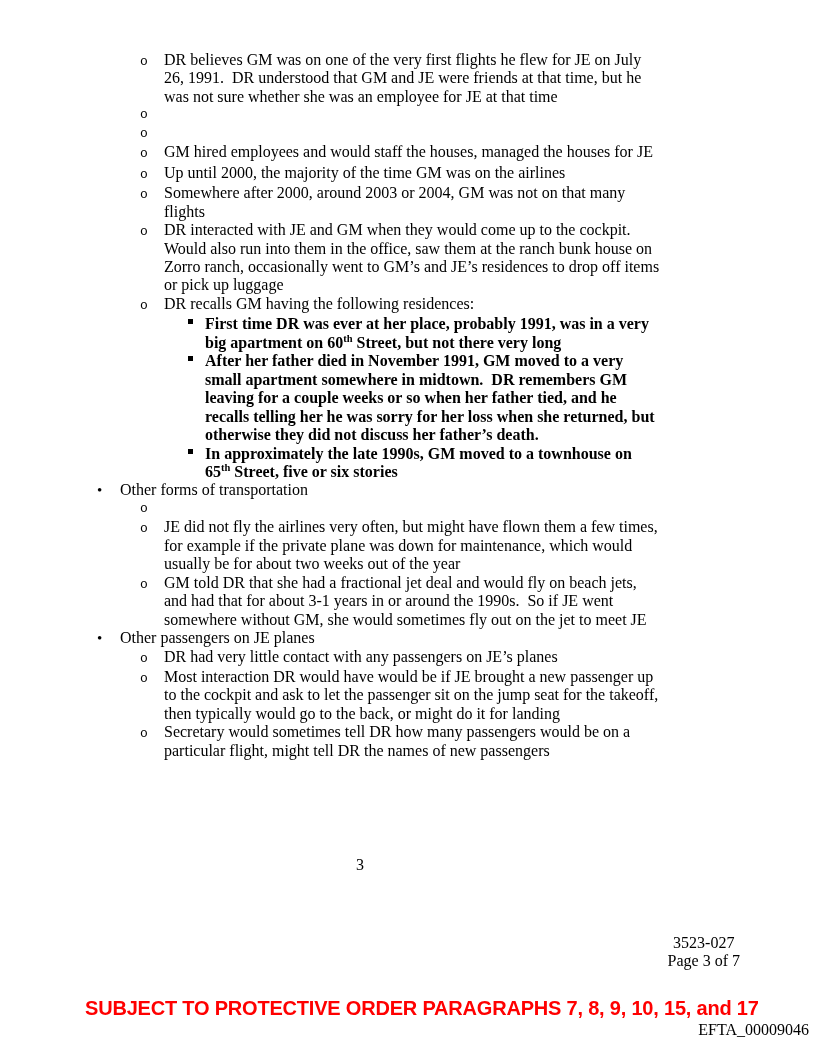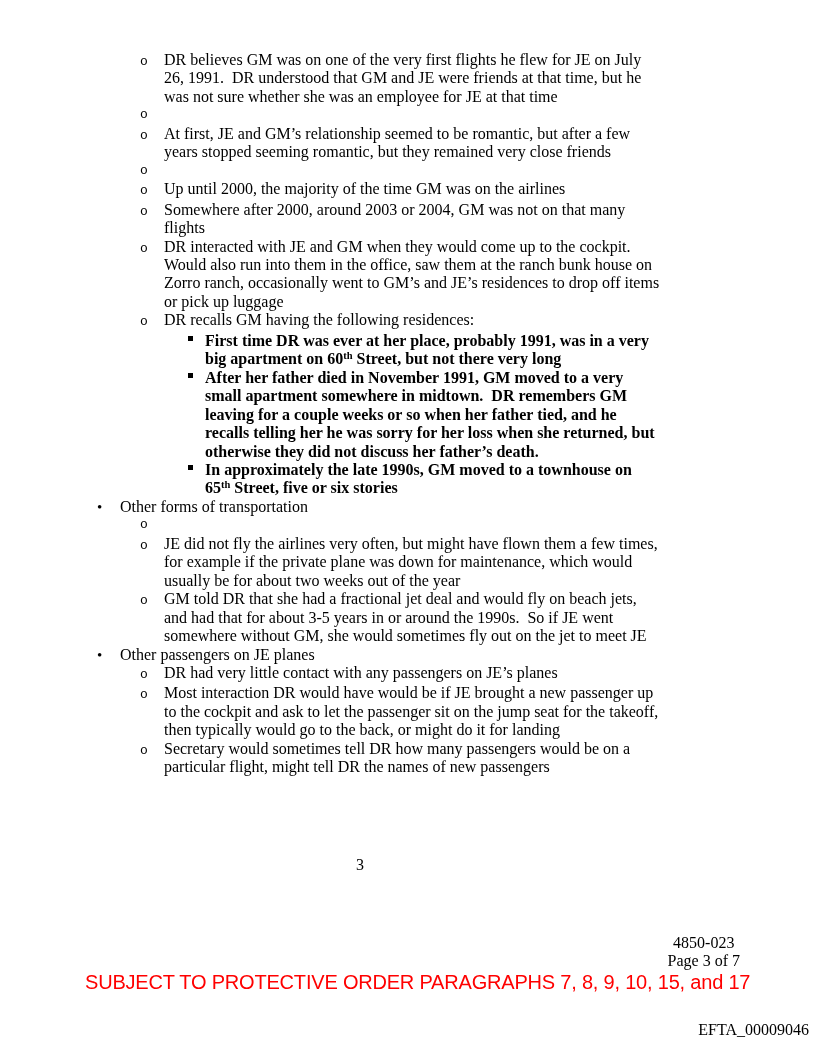--- a/index.html
+++ b/index.html
@@ -57,26 +57,27 @@
   }
   .footer-right {
     position: absolute;
     top: 934px;
     right: 76px;
     text-align: center;
     line-height: 17.5px;
   }
   .stamp {
     position: absolute;
-    top: 973px;
+    top: 999px;
     left: 85px;
     font-family: "Liberation Sans", sans-serif;
     font-size: 20px;
     letter-spacing: -0.2px;
     white-space: nowrap;
+    font-weight: bold;
   }
   .bates {
     position: absolute;
     top: 1021px;
     right: 7px;
     text-align: center;
   }
 </style>
 </head>
 <body>
@@ -85,24 +86,24 @@
   <div class="content">
       <div class="li lvl2">
         <span class="mk mk2">o</span>
         <span class="tx"><span>DR believes GM was on one of the very first flights he flew for JE on July 26, 1991.  DR understood that GM and JE were friends at that time, but he was not sure whether she was an employee for JE at that time</span></span>
       </div>
       <div class="li lvl2">
         <span class="mk mk2">o</span>
       </div>
       <div class="li lvl2">
         <span class="mk mk2">o</span>
-        <span class="tx"><span>At first, JE and GM’s relationship seemed to be romantic, but after a few years stopped seeming romantic, but they remained very close friends</span></span>
       </div>
       <div class="li lvl2">
         <span class="mk mk2">o</span>
+        <span class="tx"><span>GM hired employees and would staff the houses, managed the houses for JE</span></span>
       </div>
       <div class="li lvl2">
         <span class="mk mk2">o</span>
         <span class="tx"><span>Up until 2000, the majority of the time GM was on the airlines</span></span>
       </div>
       <div class="li lvl2">
         <span class="mk mk2">o</span>
         <span class="tx"><span>Somewhere after 2000, around 2003 or 2004, GM was not on that many flights</span></span>
       </div>
       <div class="li lvl2">
@@ -131,21 +132,21 @@
       </div>
       <div class="li lvl2">
         <span class="mk mk2">o</span>
       </div>
       <div class="li lvl2">
         <span class="mk mk2">o</span>
         <span class="tx"><span>JE did not fly the airlines very often, but might have flown them a few times, for example if the private plane was down for maintenance, which would usually be for about two weeks out of the year</span></span>
       </div>
       <div class="li lvl2">
         <span class="mk mk2">o</span>
-        <span class="tx"><span>GM told DR that she had a fractional jet deal and would fly on beach jets, and had that for about 3-5 years in or around the 1990s.  So if JE went somewhere without GM, she would sometimes fly out on the jet to meet JE</span></span>
+        <span class="tx"><span>GM told DR that she had a fractional jet deal and would fly on beach jets, and had that for about 3-1 years in or around the 1990s.  So if JE went somewhere without GM, she would sometimes fly out on the jet to meet JE</span></span>
       </div>
       <div class="li lvl1">
         <span class="mk mk1">•</span>
         <span class="tx"><span>Other passengers on JE planes</span></span>
       </div>
       <div class="li lvl2">
         <span class="mk mk2">o</span>
         <span class="tx"><span>DR had very little contact with any passengers on JE’s planes</span></span>
       </div>
       <div class="li lvl2">
@@ -154,20 +155,20 @@
       </div>
       <div class="li lvl2">
         <span class="mk mk2">o</span>
         <span class="tx"><span>Secretary would sometimes tell DR how many passengers would be on a particular flight, might tell DR the names of new passengers</span></span>
       </div>
     </div>
 
   <div class="page-number">3</div>
 
   <div class="footer-right">
-    <div>4850-023</div>
+    <div>3523-027</div>
     <div>Page 3 of 7</div>
   </div>
 
   <div class="stamp" style="color: rgb(255, 0, 0);">SUBJECT TO PROTECTIVE ORDER PARAGRAPHS 7, 8, 9, 10, 15, and 17</div>
 
   <div class="bates">EFTA_00009046</div>
 </div>
 
 </body></html>

